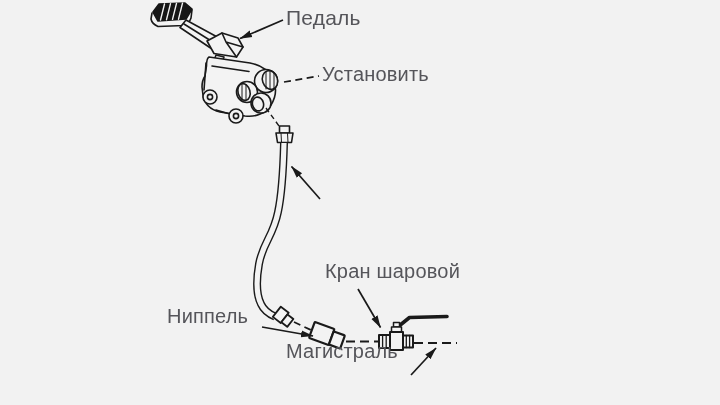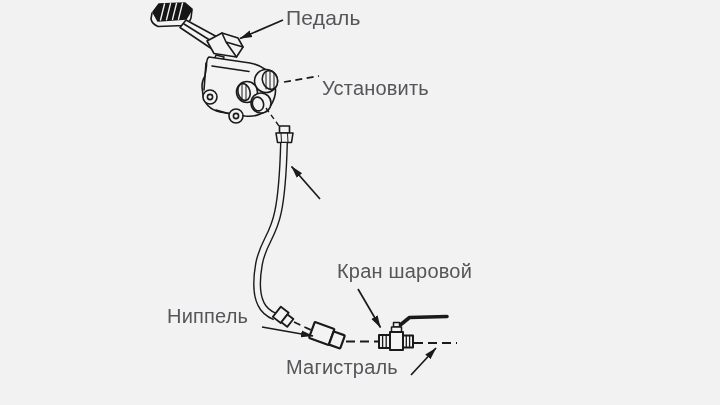--- a/index.html
+++ b/index.html
@@ -115,26 +115,26 @@
       <path d="M283,20 L240,38.5" marker-end="url(#arrowhead)"></path>
       <path d="M320,199 L291.5,166.5" marker-end="url(#arrowhead)"></path>
       <path d="M262,327 L313,336" marker-end="url(#arrowhead)"></path>
       <path d="M358,289 L380.5,327.5" marker-end="url(#arrowhead)"></path>
       <path d="M411,375 L436,348" marker-end="url(#arrowhead)"></path>
     </g>
   </svg>
 
   <div class="lbl lbl-pedal" style="left:286px;top:6px;">Педаль</div>
 
-  <div class="lbl" style="left:322px;top:77px;text-align:center;">
+  <div class="lbl" style="left:322px;top:63px;text-align:center;">
     <span>Установить</span>
   </div>
 
 
-  <div class="lbl" style="left:325px;top:260px;margin-left:12px;">Кран шаровой</div>
+  <div class="lbl" style="left:325px;top:260px;">Кран шаровой</div>
 
   <div class="lbl" style="left:167px;top:305px;">Ниппель</div>
 
-  <div class="lbl" style="left:286px;top:356px;">
+  <div class="lbl" style="left:286px;top:340px;">
     <span>Магистраль</span>
   </div>
 
 </div>
 
 </body></html>

